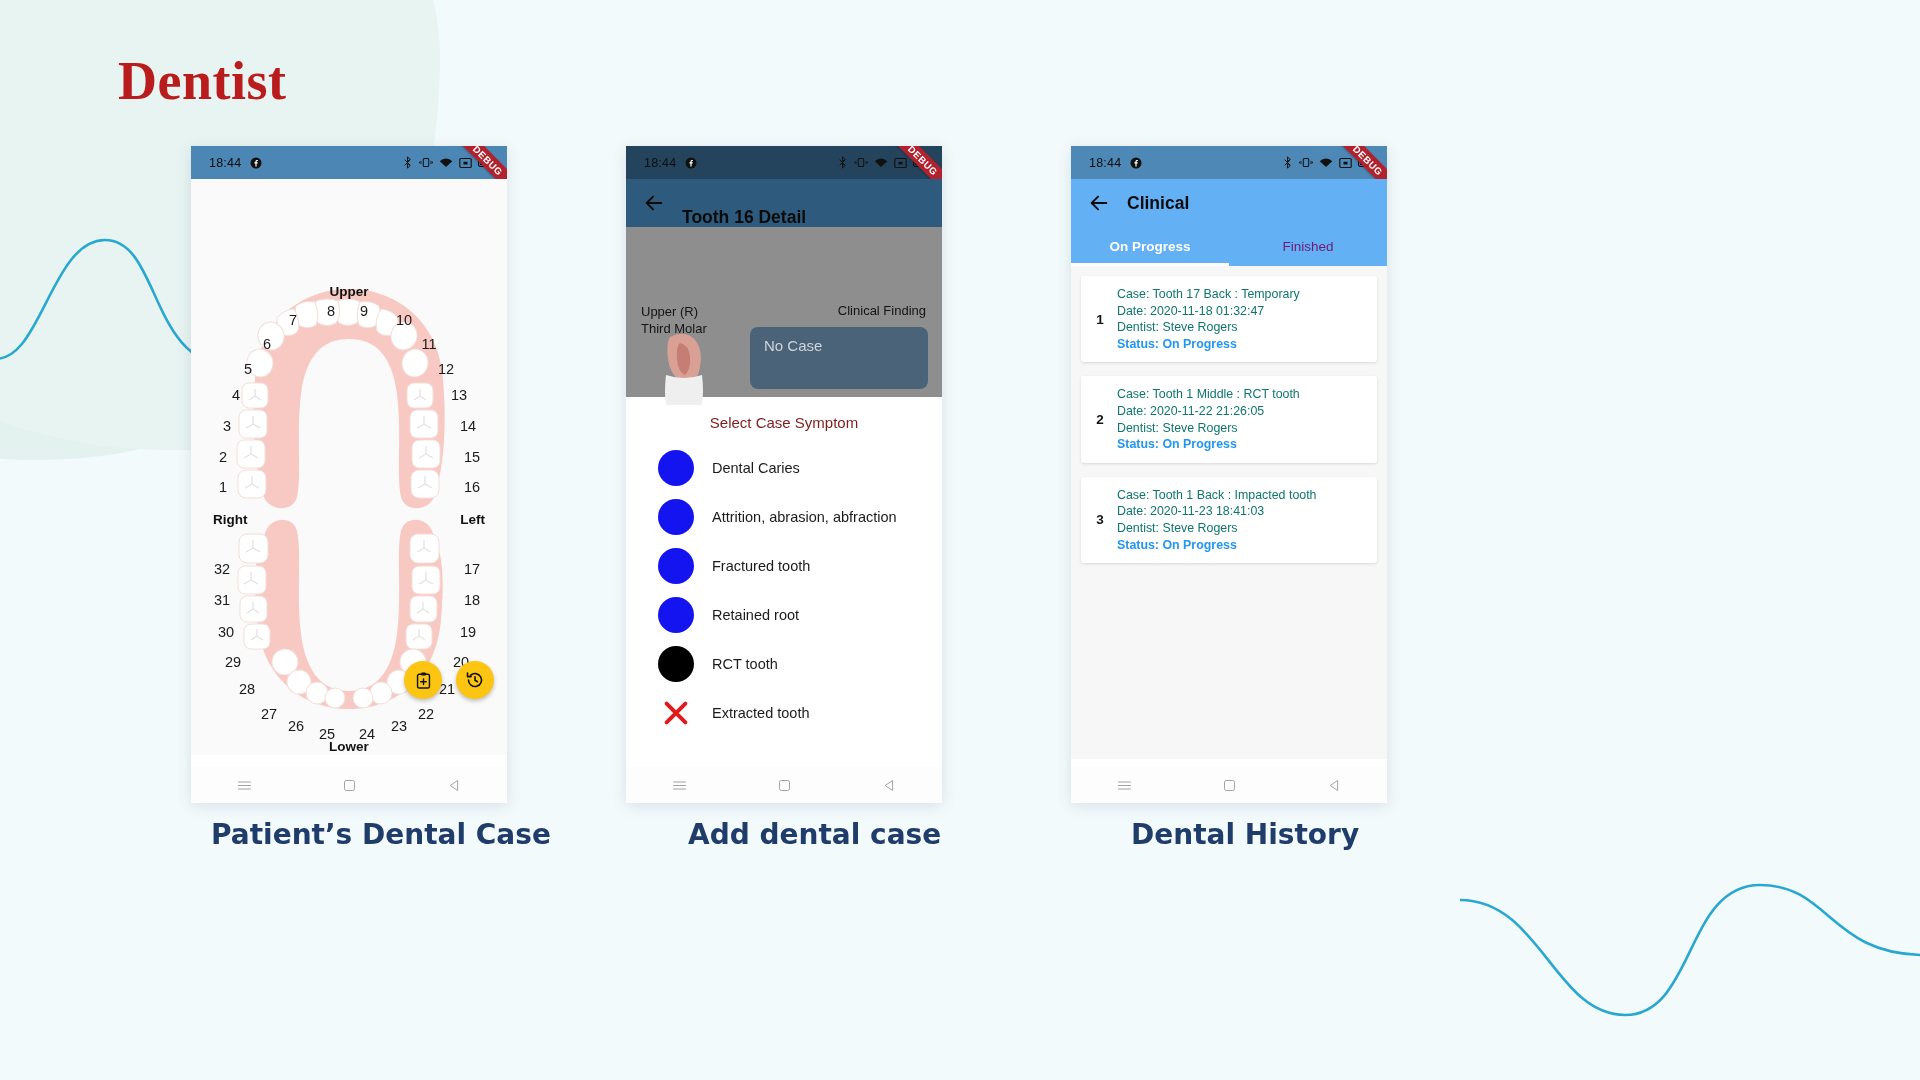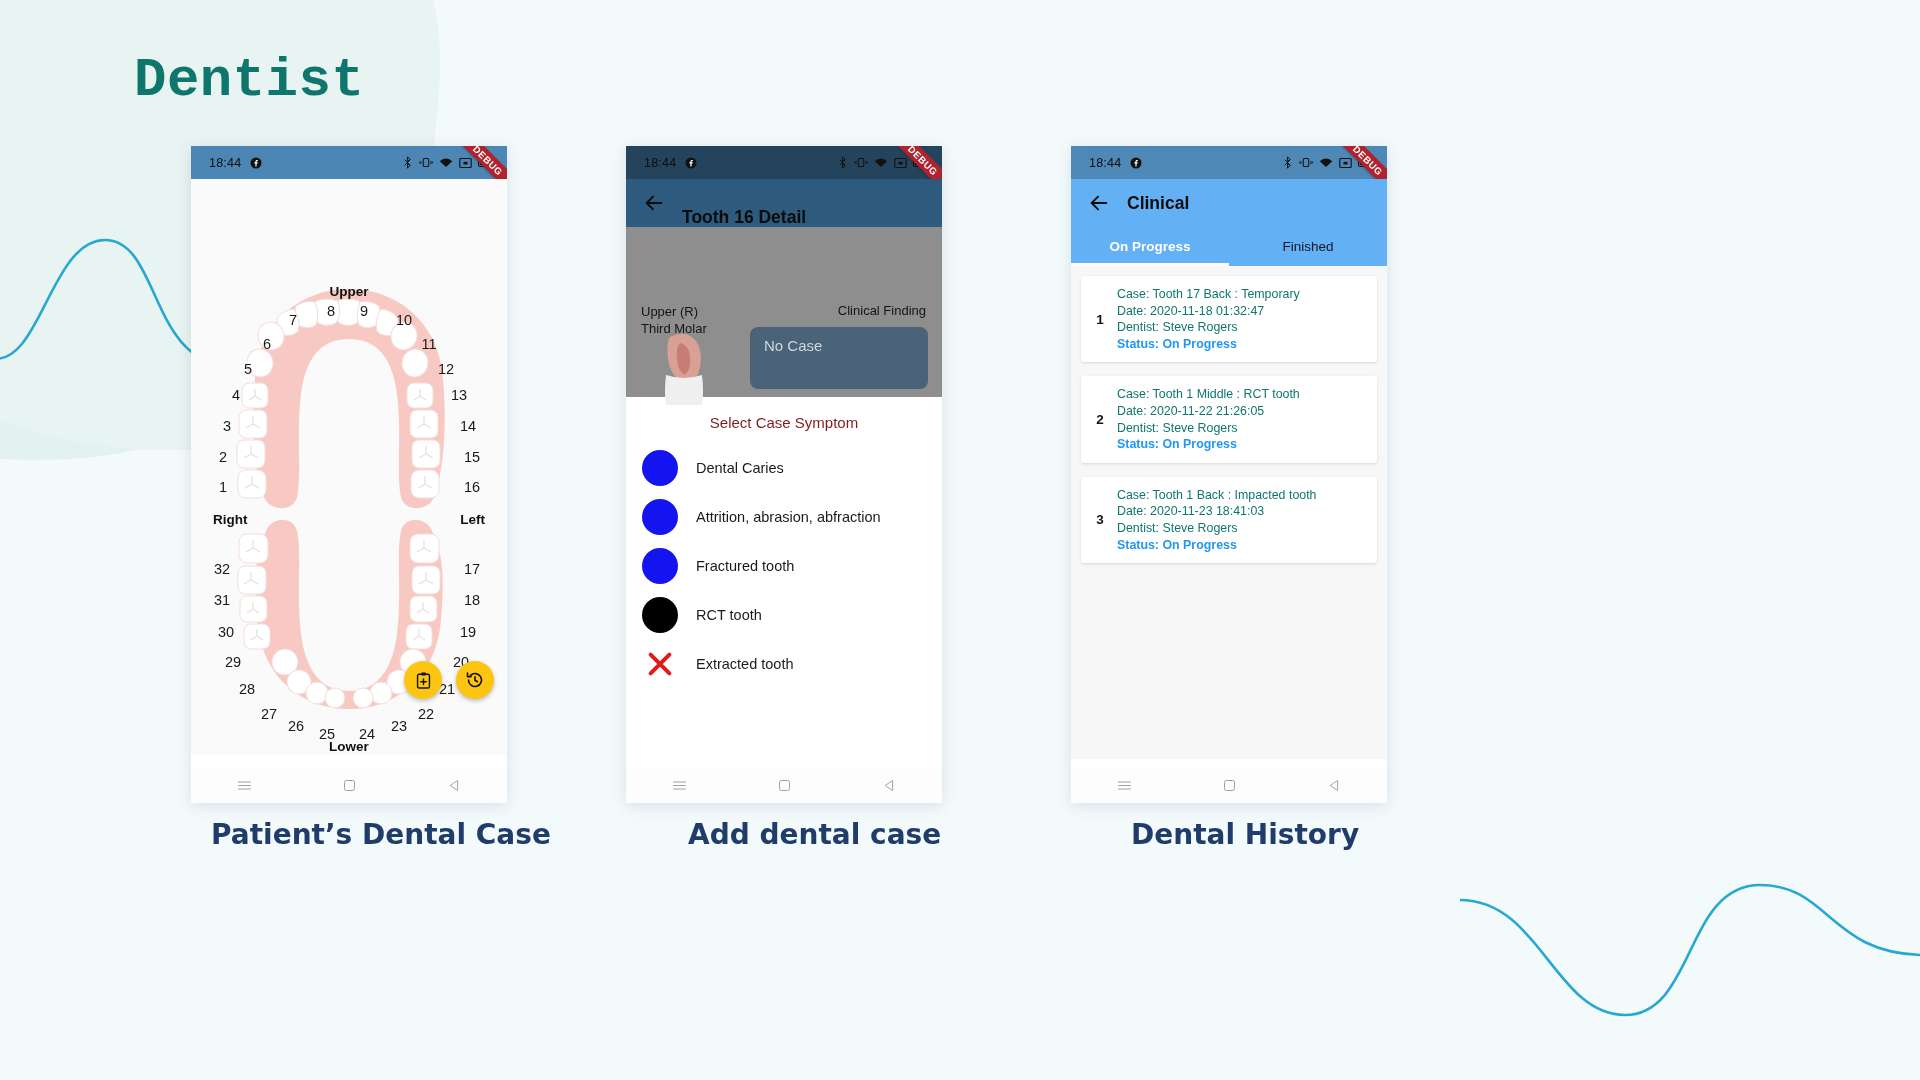--- a/index.html
+++ b/index.html
@@ -17,23 +17,23 @@
     background:#e4f2ef; border-radius:50% 46% 52% 48% / 48% 52% 46% 54%;
   }
   .blob-b {
     position:absolute; left:-200px; top:-230px; width:640px; height:680px;
     background:#e8f4f1; border-radius:46% 54% 40% 60% / 56% 44% 60% 40%;
   }
   .wave-left { position:absolute; left:0; top:120px; width:420px; height:260px; }
   .wave-right { position:absolute; right:0; bottom:0px; width:460px; height:300px; }
 
   .app-title {
-    position:absolute; left:134px; top:50px;
-    font-family:Liberation Mono, monospace;
-    font-size:54px; font-weight:700; color:#0f766e; letter-spacing:0.5px;
+    position:absolute; left:118px; top:50px;
+    font-family:Liberation Serif, serif;
+    font-size:54px; font-weight:700; color:#b91c1c; letter-spacing:0.5px;
   }
 
   
   .phone { position:absolute; width:316px; background:#ffffff;
            box-shadow:0 3px 14px rgba(30,60,90,.13); overflow:hidden; }
   .phone-1 { left:191px; top:146px;  height:657px; }
   .phone-2 { left:626px; top:146px;  height:657px; }
   .phone-3 { left:1071px; top:146px; height:657px; }
 
   .statusbar { position:relative; height:33px; display:flex; align-items:center;
@@ -75,31 +75,31 @@
          box-shadow:0 2px 4px rgba(0,0,0,.25); cursor:pointer; }
 
   
   .tooth-hero { position:relative; height:170px; background:#8e8e8e; }
   .hero-label { position:absolute; left:15px; top:76px; font-size:13px; color:#141414; line-height:17px; }
   .hero-cf { position:absolute; right:16px; top:76px; font-size:13px; color:#141414; }
   .hero-box { position:absolute; right:14px; top:100px; width:178px; height:62px;
               background:#4a6378; border-radius:8px; color:#cfd6dc; font-size:15px;
               padding:10px 14px; }
   .sect-title { text-align:center; font-size:15px; color:#7f1d1d; margin:17px 0 12px; }
-  .symptom-list { padding:0 16px; }
+  .symptom-list { padding:0 32px; }
   .symptom { display:flex; align-items:center; height:49px; cursor:pointer; }
   .dot { width:36px; height:36px; border-radius:50%; flex:0 0 auto; }
   .sym-label { margin-left:18px; font-size:14.5px; color:#1b1b1b; }
   .xmark { width:36px; height:36px; flex:0 0 auto; display:flex; align-items:center; justify-content:center; }
 
   
   .tabs { display:flex; height:39px; }
   .tab { flex:1; display:flex; align-items:center; justify-content:center;
          font-size:13.5px; font-weight:700; color:#ffffff; position:relative; cursor:pointer; }
-  .tab.inactive { color:#0f172a; font-weight:400; }
+  .tab.inactive { color:#701a75; font-weight:400; }
   .tab.active::after { content:""; position:absolute; left:0; right:0; bottom:0; height:3px; background:#ffffff; }
   .hist-body { background:#f7f7f7; height:493px; padding:10px 10px 0; }
   .hist-card { background:#fff; border-radius:3px; box-shadow:0 1px 3px rgba(0,0,0,.13);
                display:flex; align-items:center; padding:10px 8px; margin-bottom:14px; cursor:pointer; }
   .hist-idx { width:22px; text-align:center; font-size:13.5px; font-weight:700; color:#141414; flex:0 0 auto; }
   .hist-lines { margin-left:6px; }
   .hist-lines div { font-size:12.4px; color:#0f766e; line-height:16.6px; }
   .hist-status { color:#2196f3 !important; font-weight:700; }
 
   
@@ -374,20 +374,24 @@
       </div>
       <div class="symptom">
         <span class="dot" style="background:#1414f0"></span>
         <span class="sym-label">Attrition, abrasion, abfraction</span>
       </div>
       <div class="symptom">
         <span class="dot" style="background:#1414f0"></span>
         <span class="sym-label">Fractured tooth</span>
       </div>
       <div class="symptom">
+        <span class="dot" style="background:#1414f0"></span>
+        <span class="sym-label">Retained root</span>
+      </div>
+      <div class="symptom">
         <span class="dot" style="background:#000000"></span>
         <span class="sym-label">RCT tooth</span>
       </div>
       <div class="symptom">
         <span class="xmark">
           <svg width="30" height="30" viewBox="0 0 24 24">
               <path d="M4.5 4.5l15 15M19.5 4.5l-15 15" stroke="#e01b1b" stroke-width="3.2" stroke-linecap="round"></path>
             </svg>
         </span>
         <span class="sym-label">Extracted tooth</span>

